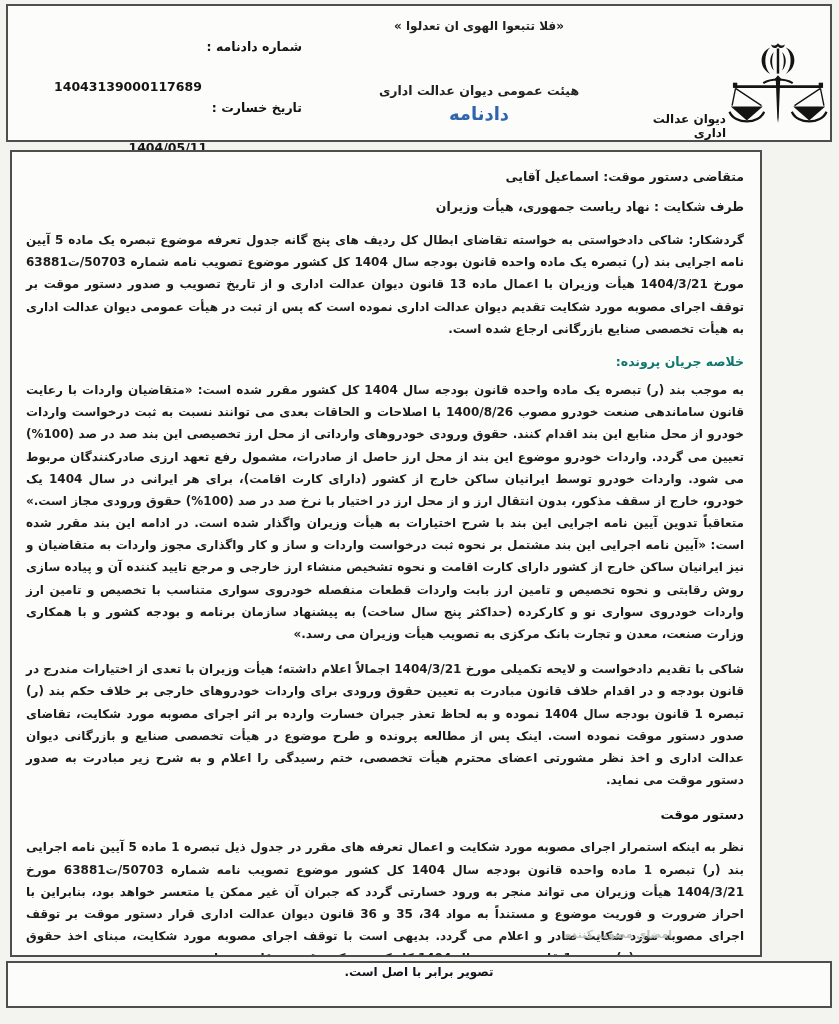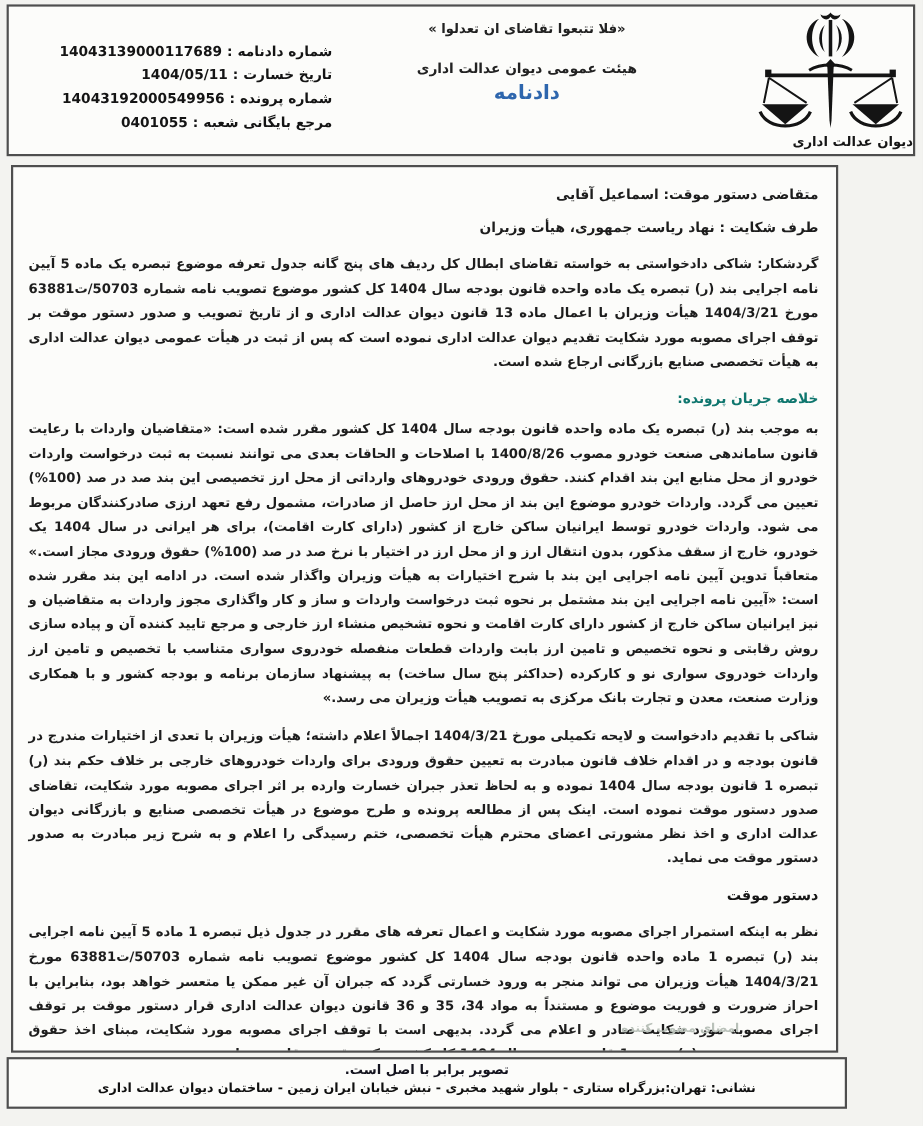--- a/index.html
+++ b/index.html
@@ -7,41 +7,41 @@
   body { background:#d9d9d6; font-family:"DejaVu Sans", sans-serif; }
   .page {
     position:relative; width:839px; height:1024px; margin:0 auto;
     background:#f3f3f0; overflow:hidden; direction:rtl;
   }
   .box {
     position:absolute; background:#fcfcfa; border:2px solid #4e4e4e;
   }
   
   #header-box { left:6px; top:4px; width:826px; height:138px; display:flex; direction:rtl; }
-  .emblem-col { width:180px; display:flex; flex-direction:column; align-items:flex-start; padding-top:3px; }
+  .emblem-col { width:180px; display:flex; flex-direction:row; align-items:flex-end; padding-top:3px; }
   .emblem-caption { font-size:12px; font-weight:bold; color:#161616; margin-top:1px; }
   .center-col { flex:1; text-align:center; padding-top:13px; color:#222; }
   .verse { font-size:12px; font-weight:bold; letter-spacing:0.5px; }
-  .org-line { margin-top:21px; font-size:12.5px; font-weight:bold; }
+  .org-line { margin-top:50px; font-size:12.5px; font-weight:bold; }
   .doc-type { margin-top:5px; font-size:18px; font-weight:bold; color:#2e66ad;text-align:center; }
   .meta-col { width:300px; padding:30px 6px 0 14px; }
   .meta-row { display:grid; grid-template-columns:max-content 14px max-content; justify-content:start;
               font-size:12.5px; font-weight:bold; color:#141414; line-height:1.7; }
   .m-label { text-align:center; white-space:nowrap; }
   .m-colon { text-align:center; }
-  .m-value { direction:ltr; text-align:center; white-space:nowrap; }
+  .m-value { direction:ltr; text-align:center; white-space:nowrap;margin-top:40px; }
   
   #body-box { left:10px; top:150px; width:752px; height:807px; padding:10px 16px 8px 14px; overflow:hidden; }
   .doc-line { font-size:12.5px; font-weight:bold; color:#1d1d1d; margin:7px 0 15px; }
   .para { font-size:12px; font-weight:bold; color:#1d1d1d; text-align:justify; line-height:1.85; margin:0 0 13px; }
   .section-head { font-size:12.5px; font-weight:bold; color:#0f766e; margin:14px 0 10px; }
   .center-head { font-size:13px; font-weight:bold; color:#151515; margin:16px 0 14px; }
   .issuer-sig { position:absolute; right:88px; bottom:14px; font-size:11px; font-weight:bold; color:#b9c1b9; }
   
-  #footer-box { left:6px; top:961px; width:764px; height:47px; text-align:center; padding-top:2px; }
+  #footer-box { left:6px; top:961px; width:826px; height:47px; text-align:center; padding-top:2px; }
   .cert-line { font-size:12px; font-weight:bold; color:#14141f; }
   .addr-line { font-size:11.5px; font-weight:bold; color:#101010; margin-top:3px; white-space:nowrap; }
   svg .stroke { stroke:#141414; fill:none; }
 </style>
 </head>
 <body>
 
 <div class="page">
 
   <div class="box" id="header-box">
@@ -69,21 +69,21 @@
         <path class="stroke" d="M4 81 C10 96 38 96 44 81" stroke-width="2.6"></path>
 
         <path class="stroke" d="M109 54 L113 74 M109 54 L79 74" stroke-width="1.6"></path>
         <polygon points="77.5,75 114.5,75 96,91" fill="#141414"></polygon>
         <path class="stroke" d="M76 81 C82 96 110 96 116 81" stroke-width="2.6"></path>
       </svg>
       <div class="emblem-caption">دیوان عدالت اداری</div>
     </div>
 
     <div class="center-col">
-      <div class="verse">«فلا تتبعوا تقاضای ان تعدلوا »</div>
+      <div class="verse">«فلا تتبعوا الهوی ان تعدلوا »</div>
       <div class="org-line">هیئت عمومی دیوان عدالت اداری</div>
       <div class="doc-type">دادنامه</div>
     </div>
 
     <div class="meta-col">
       <div class="meta-row">
         <span class="m-label">شماره دادنامه</span>
         <span class="m-colon">:</span>
         <span class="m-value">14043139000117689</span>
       </div>
@@ -113,16 +113,15 @@
     <p class="para">به موجب بند (ر) تبصره یک ماده واحده قانون بودجه سال 1404 کل کشور مقرر شده است: «متقاضیان واردات با رعایت قانون ساماندهی صنعت خودرو مصوب 1400/8/26 با اصلاحات و الحاقات بعدی می توانند نسبت به ثبت درخواست واردات خودرو از محل منابع این بند اقدام کنند. حقوق ورودی خودروهای وارداتی از محل ارز تخصیصی این بند صد در صد (100%) تعیین می گردد. واردات خودرو موضوع این بند از محل ارز حاصل از صادرات، مشمول رفع تعهد ارزی صادرکنندگان مربوط می شود. واردات خودرو توسط ایرانیان ساکن خارج از کشور (دارای کارت اقامت)، برای هر ایرانی در سال 1404 یک خودرو، خارج از سقف مذکور، بدون انتقال ارز و از محل ارز در اختیار با نرخ صد در صد (100%) حقوق ورودی مجاز است.» متعاقباً تدوین آیین نامه اجرایی این بند با شرح اختیارات به هیأت وزیران واگذار شده است. در ادامه این بند مقرر شده است: «آیین نامه اجرایی این بند مشتمل بر نحوه ثبت درخواست واردات و ساز و کار واگذاری مجوز واردات به متقاضیان و نیز ایرانیان ساکن خارج از کشور دارای کارت اقامت و نحوه تشخیص منشاء ارز خارجی و مرجع تایید کننده آن و پیاده سازی روش رقابتی و نحوه تخصیص و تامین ارز بابت واردات قطعات منفصله خودروی سواری متناسب با تخصیص و تامین ارز واردات خودروی سواری نو و کارکرده (حداکثر پنج سال ساخت) به پیشنهاد سازمان برنامه و بودجه کشور و با همکاری وزارت صنعت، معدن و تجارت بانک مرکزی به تصویب هیأت وزیران می رسد.»</p>
     <p class="para">شاکی با تقدیم دادخواست و لایحه تکمیلی مورخ 1404/3/21 اجمالاً اعلام داشته؛ هیأت وزیران با تعدی از اختیارات مندرج در قانون بودجه و در اقدام خلاف قانون مبادرت به تعیین حقوق ورودی برای واردات خودروهای خارجی بر خلاف حکم بند (ر) تبصره 1 قانون بودجه سال 1404 نموده و به لحاظ تعذر جبران خسارت وارده بر اثر اجرای مصوبه مورد شکایت، تقاضای صدور دستور موقت نموده است. اینک پس از مطالعه پرونده و طرح موضوع در هیأت تخصصی صنایع و بازرگانی دیوان عدالت اداری و اخذ نظر مشورتی اعضای محترم هیأت تخصصی، ختم رسیدگی را اعلام و به شرح زیر مبادرت به صدور دستور موقت می نماید.</p>
     <div class="center-head">دستور موقت</div>
     <p class="para">نظر به اینکه استمرار اجرای مصوبه مورد شکایت و اعمال تعرفه های مقرر در جدول ذیل تبصره 1 ماده 5 آیین نامه اجرایی بند (ر) تبصره 1 ماده واحده قانون بودجه سال 1404 کل کشور موضوع تصویب نامه شماره 50703/ت63881 مورخ 1404/3/21 هیأت وزیران می تواند منجر به ورود خسارتی گردد که جبران آن غیر ممکن یا متعسر خواهد بود، بنابراین با احراز ضرورت و فوریت موضوع و مستنداً به مواد 34، 35 و 36 قانون دیوان عدالت اداری قرار دستور موقت بر توقف اجرای مصوبه مورد شکایت صادر و اعلام می گردد. بدیهی است با توقف اجرای مصوبه مورد شکایت، مبنای اخذ حقوق ورودی موضوع بند (ر) تبصره 1 قانون بودجه سال 1404 کل کشور حکم مقرر در قانون خواهد بود.</p>
 
     <div class="issuer-sig">امضای مصوب کننده</div>
   </div>
 
   <div class="box" id="footer-box">
     <div class="cert-line">تصویر برابر با اصل است.</div>
-    <div class="addr-line">نشانی:  تهران:بزرگراه ستاری - بلوار شهید مخبری - نبش خیابان ایران زمین - ساختمان دیوان عدالت اداری</div>
   </div>
 
 </div>
 
 </body></html>

